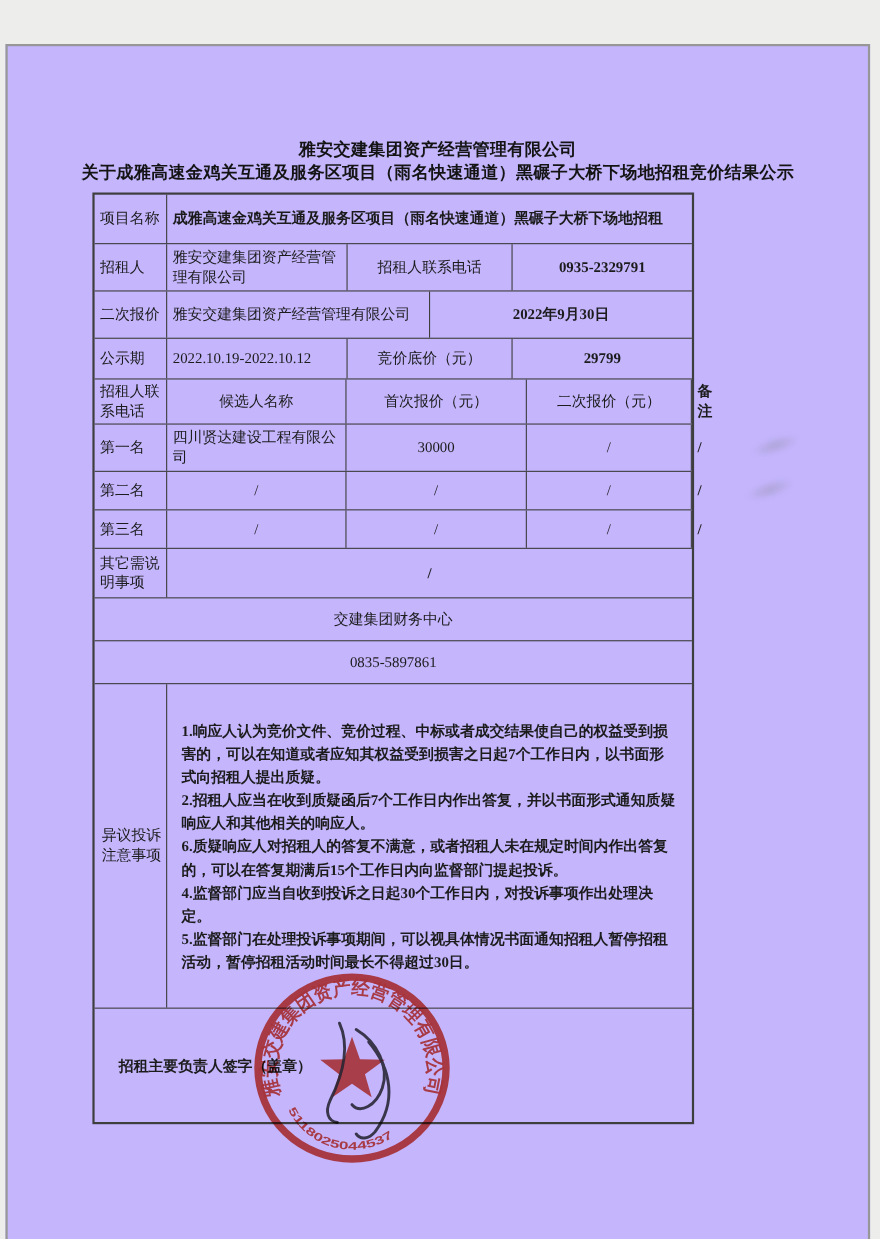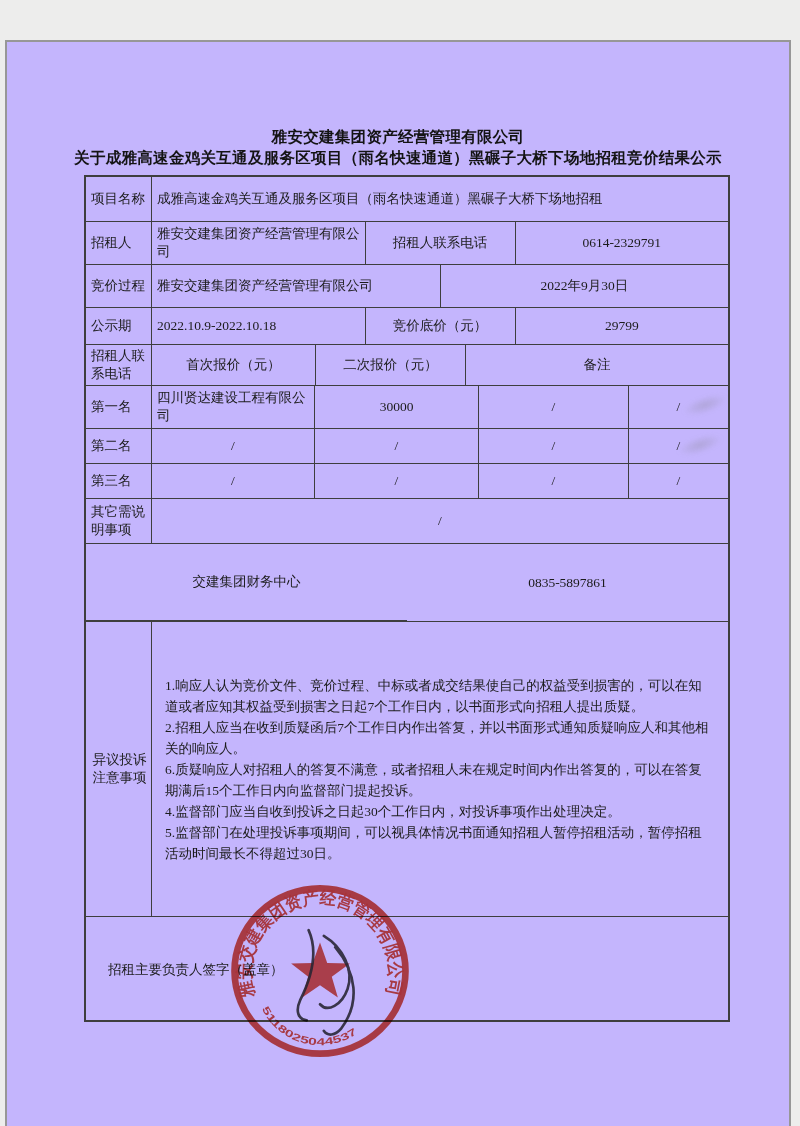--- a/index.html
+++ b/index.html
@@ -2,34 +2,34 @@
 <html><head>
 <meta charset="utf-8">
 <style>
   html,body{margin:0;padding:0;width:800px;height:1126px;background:#ededec;overflow:hidden;
             font-family:"Liberation Serif","DejaVu Serif",serif;}
   .page{position:absolute;left:5px;top:8px;width:786px;height:1106px;background:#c4b5fd;
         border:2px solid #979797;box-sizing:border-box;margin-top:32px;}
   .titles{position:absolute;top:84px;left:0;width:100%;text-align:center;
           font-family:"Liberation Sans","DejaVu Sans",sans-serif;font-weight:bold;
           font-size:15.5px;line-height:21px;color:#141414;letter-spacing:.3px;}
-  .tbl{position:absolute;left:77px;top:133px;width:646px;height:847px;box-sizing:border-box;
+  .tbl{position:absolute;left:77px;top:133px;width:547px;height:847px;box-sizing:border-box;
        border:2px solid #3e3e3e;font-size:13.5px;color:#1c1c1c;}
   .row{display:flex;box-sizing:border-box;border-bottom:1px solid #3e3e3e;}
   .row:last-child{border-bottom:none;}
   .cell{box-sizing:border-box;border-right:1px solid #3e3e3e;display:flex;align-items:center;
         padding:2px 5px;line-height:1.35;}
-  .cell:last-child{border-right:none;}
+  .cell:last-child{border-right:none;font-weight:bold;}
   .lbl{width:66px;flex:none;padding:2px 3px 2px 5px;}
   .ctr{justify-content:center;text-align:center;}
   .grow{flex:1;}
   .w163{width:163px;flex:none;}
   .w164{width:164px;flex:none;}
   .w150{width:150px;flex:none;text-align:right;}
-  .stack{flex:1;display:flex;flex-direction:row;}
+  .stack{flex:1;display:flex;flex-direction:column;}
   .substack{flex:1;display:flex;align-items:center;justify-content:center;box-sizing:border-box;}
   .subdiv{border-bottom:1px solid #3e3e3e;}
   .notes{display:block;padding:8px 10px 8px 8px;}
   .notes div{margin:0;line-height:21px;}
   .notes-wrap{align-items:center;display:flex;}
   .sig-row{padding-left:22px;}
   
   .seal{position:absolute;left:218px;top:838px;width:190px;height:182px;
         mix-blend-mode:multiply;opacity:.93;}
   .smudge{position:absolute;width:46px;height:16px;border-radius:50%;
@@ -50,38 +50,39 @@
 
     <div class="row" style="height:45px">
       <div class="cell lbl">项目名称</div>
       <div class="cell grow">成雅高速金鸡关互通及服务区项目（雨名快速通道）黑碾子大桥下场地招租</div>
     </div>
 
     <div class="row" style="height:43px">
       <div class="cell lbl">招租人</div>
       <div class="cell grow">雅安交建集团资产经营管理有限公司</div>
       <div class="cell w150 ctr">招租人联系电话</div>
-      <div class="cell grow ctr">0614-2329791</div>
+      <div class="cell grow ctr">0935-2329791</div>
     </div>
 
     <div class="row" style="height:43px">
-      <div class="cell lbl">竞价过程</div>
+      <div class="cell lbl">二次报价</div>
       <div class="cell grow">雅安交建集团资产经营管理有限公司</div>
       <div class="cell grow ctr">2022年9月30日</div>
     </div>
 
     <div class="row" style="height:37px">
       <div class="cell lbl">公示期</div>
-      <div class="cell grow">2022.10.9-2022.10.18</div>
+      <div class="cell grow">2022.10.19-2022.10.12</div>
       <div class="cell w150 ctr">竞价底价（元）</div>
       <div class="cell grow ctr">29799</div>
     </div>
 
     <div class="row" style="height:41px">
       <div class="cell lbl">招租人联系电话</div>
+      <div class="cell w163 ctr">候选人名称</div>
       <div class="cell w164 ctr">首次报价（元）</div>
       <div class="cell w150 ctr">二次报价（元）</div>
       <div class="cell grow ctr">备注</div>
     </div>
 
     <div class="row" style="height:43px">
       <div class="cell lbl">第一名</div>
       <div class="cell w163">四川贤达建设工程有限公司</div>
       <div class="cell w164 ctr">30000</div>
       <div class="cell w150 ctr">/</div>

